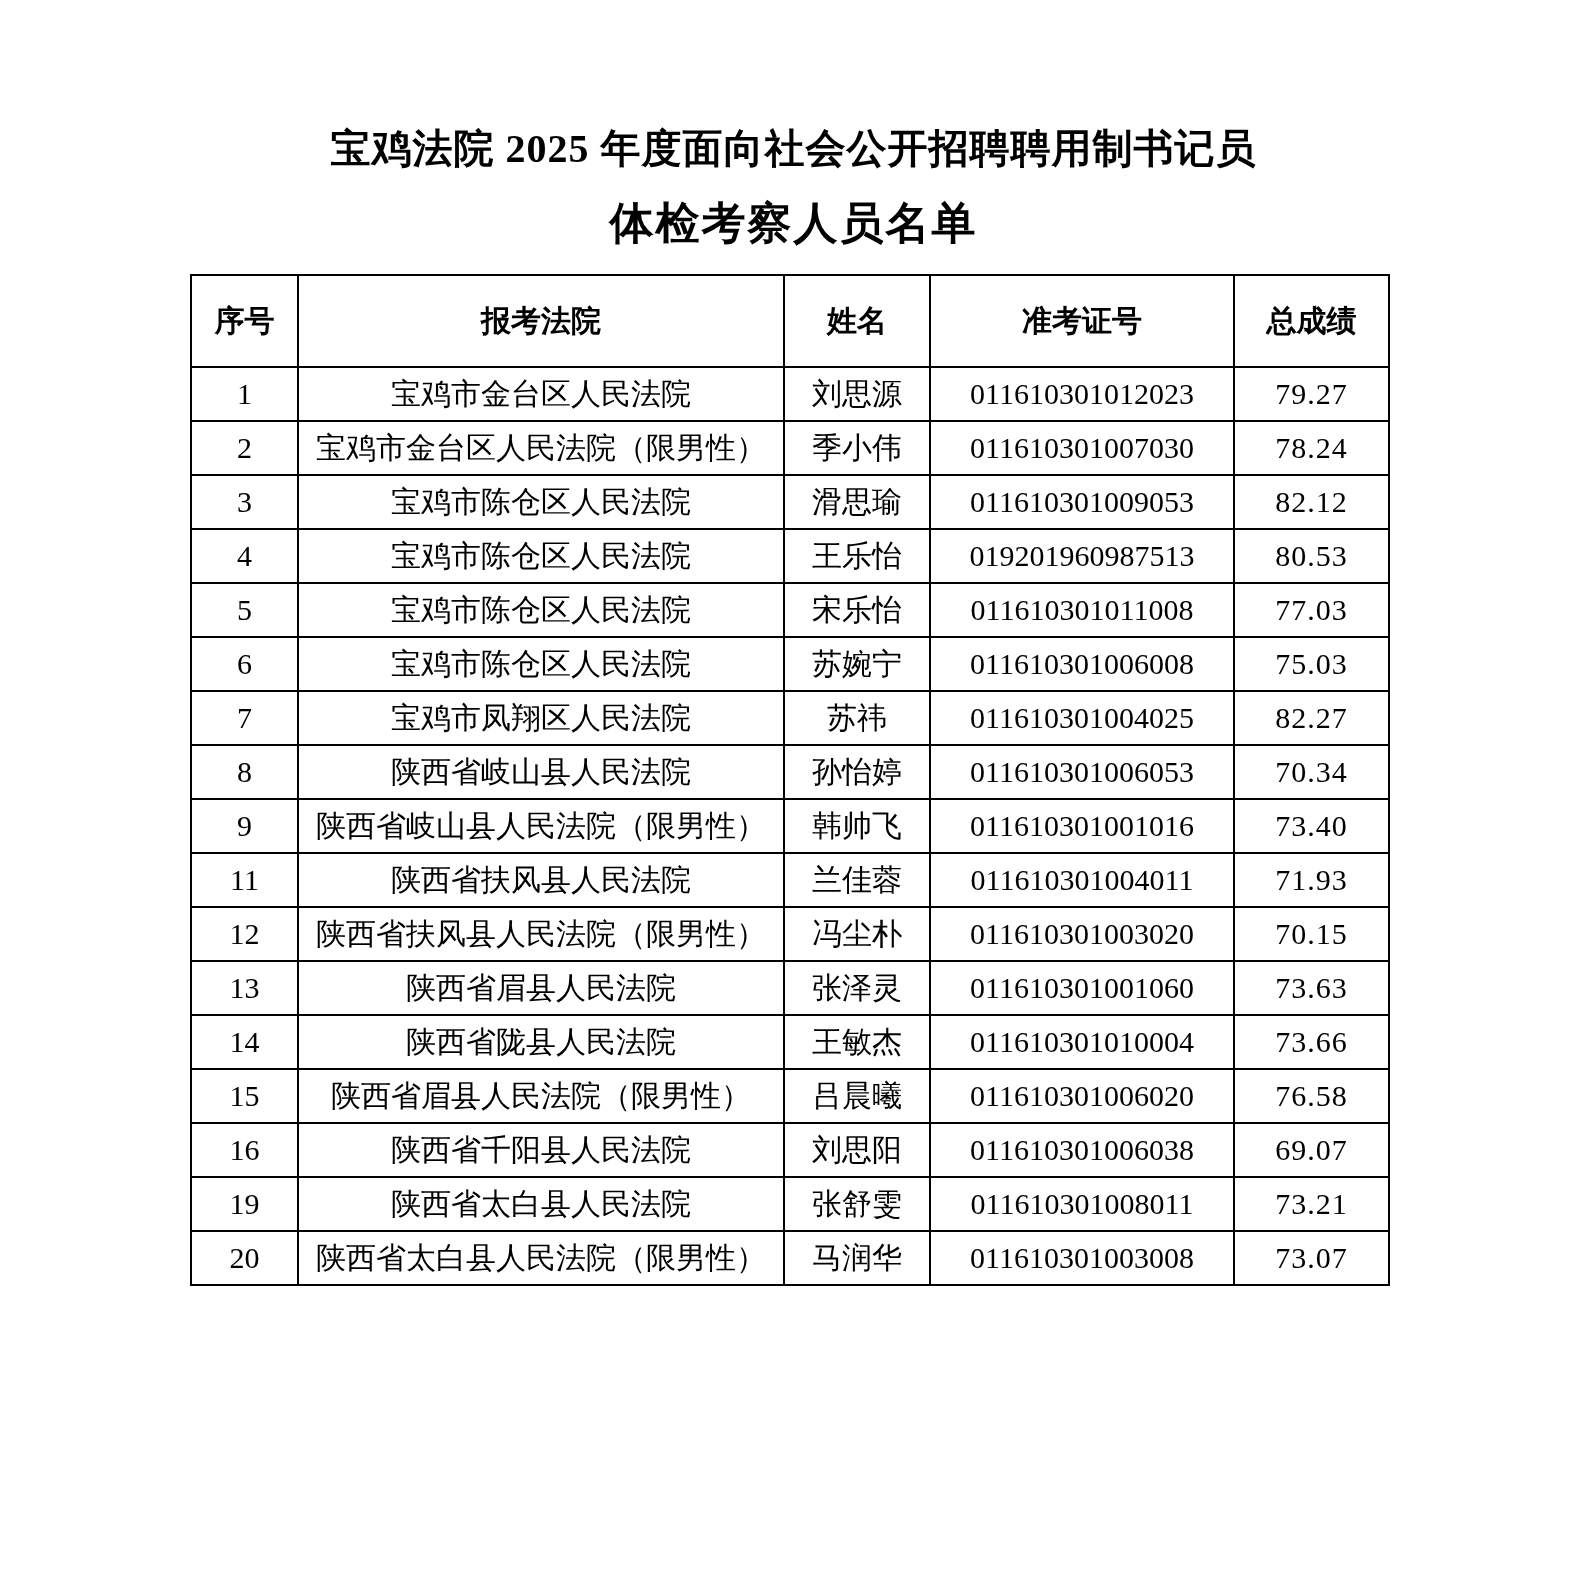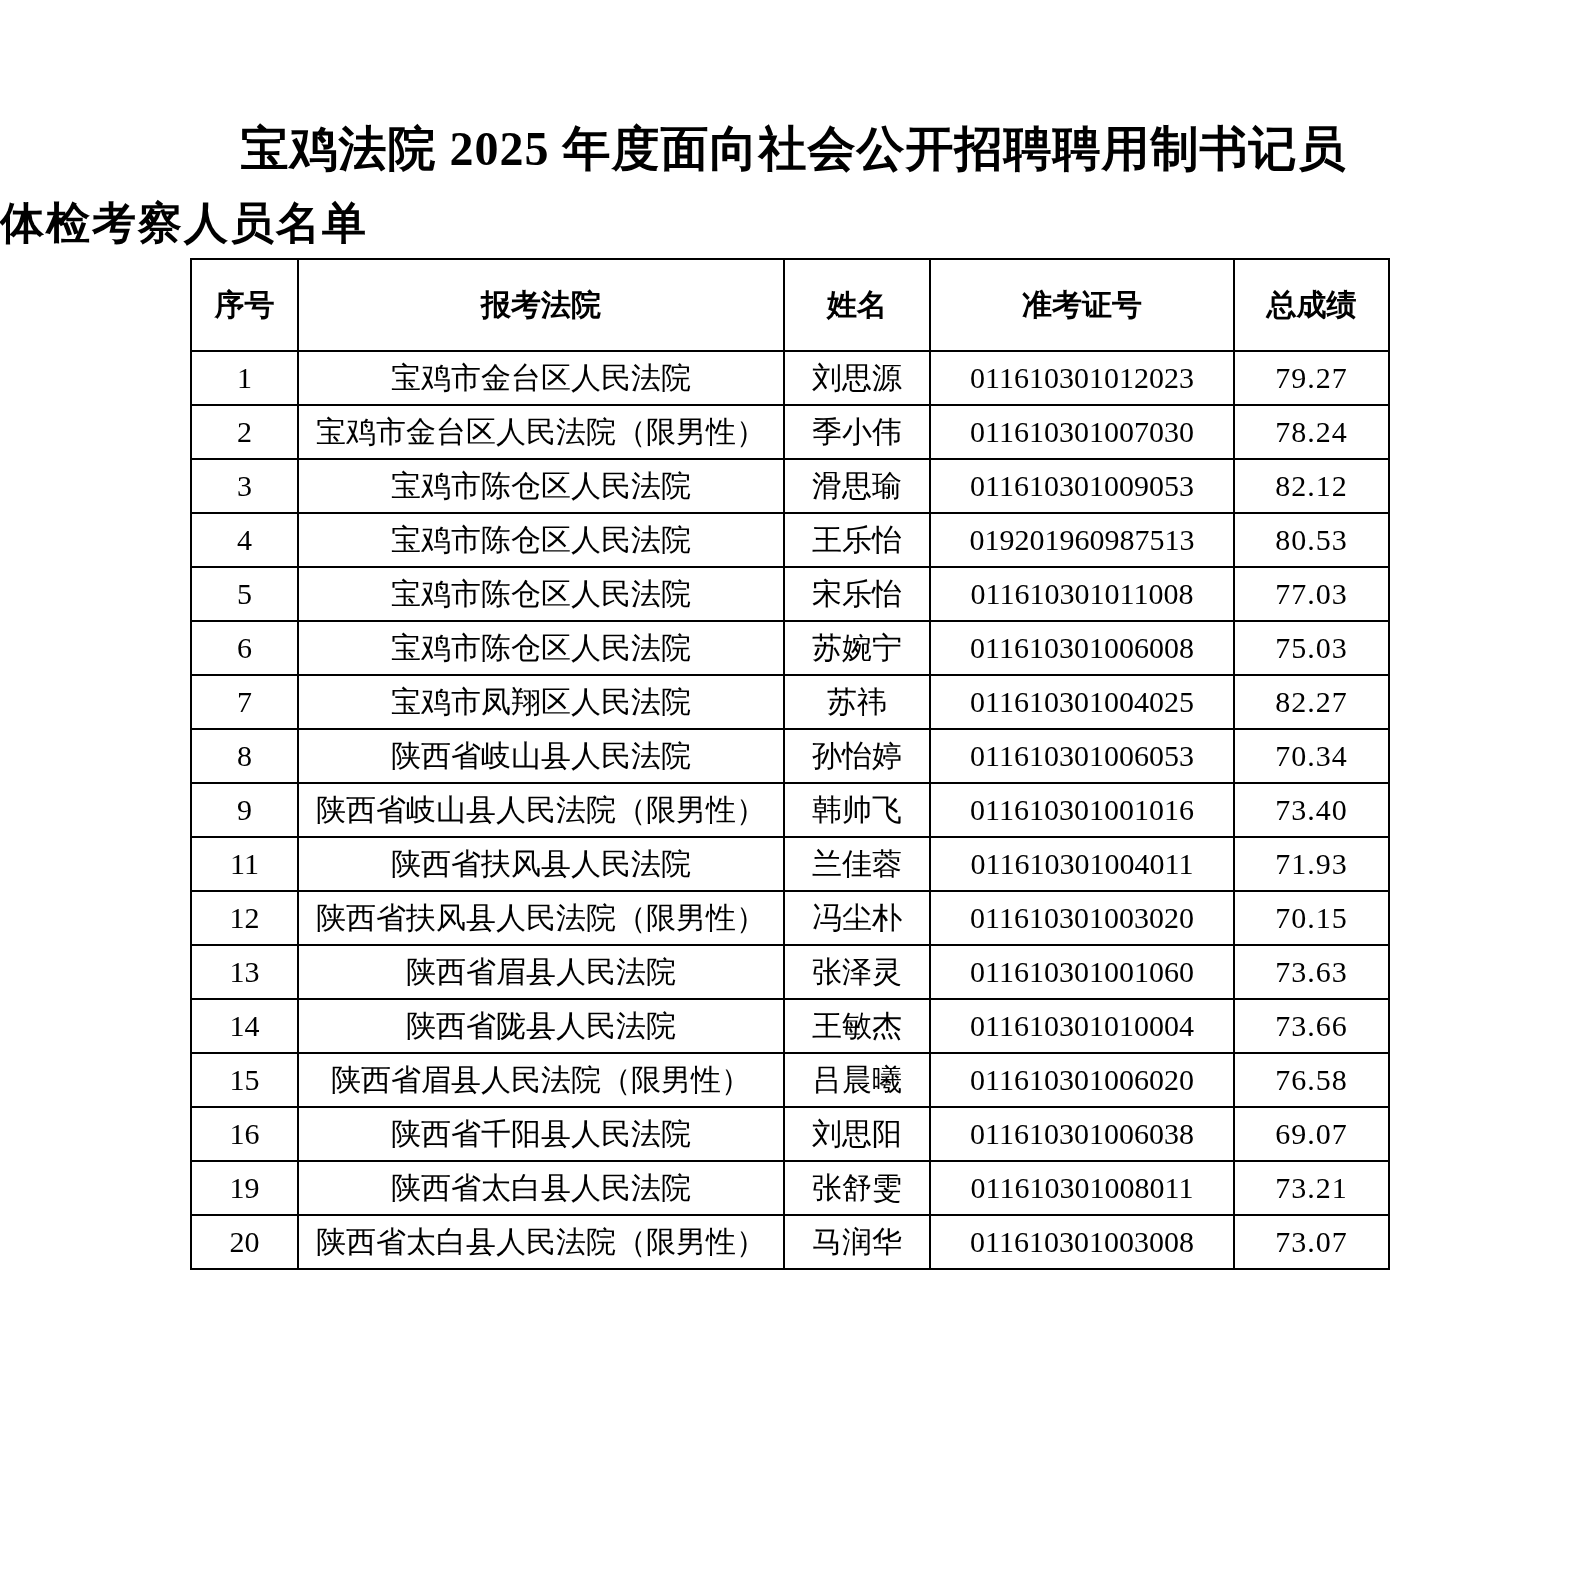--- a/index.html
+++ b/index.html
@@ -9,40 +9,41 @@
   }
   body {
     width: 1587px;
     height: 1581px;
     position: relative;
     font-family: "Liberation Serif", "DejaVu Serif", serif;
     color: #000000;
   }
   .title-line1 {
     margin-top: 118px;
-    font-size: 48px;
+    font-size: 40px;
     line-height: 62px;
     font-weight: bold;
     text-align: center;
     letter-spacing: 1px;
     font-family: "Liberation Serif", "DejaVu Serif", serif;
   }
   .title-line2 {
     margin-top: 14px;
     font-size: 44px;
     line-height: 60px;
     font-weight: bold;
+    text-align: center;
     letter-spacing: 2px;
     font-family: "Liberation Serif", "DejaVu Serif", serif;
   }
   table.roster {
     border-collapse: collapse;
     table-layout: fixed;
     margin-left: 190px;
-    margin-top: 4px;
+    margin-top: 20px;
     width: 1198px;
   }
   table.roster th, table.roster td {
     border: 2px solid #000000;
     text-align: center;
     vertical-align: middle;
     padding: 0;
     overflow: hidden;
     white-space: nowrap;
   }

